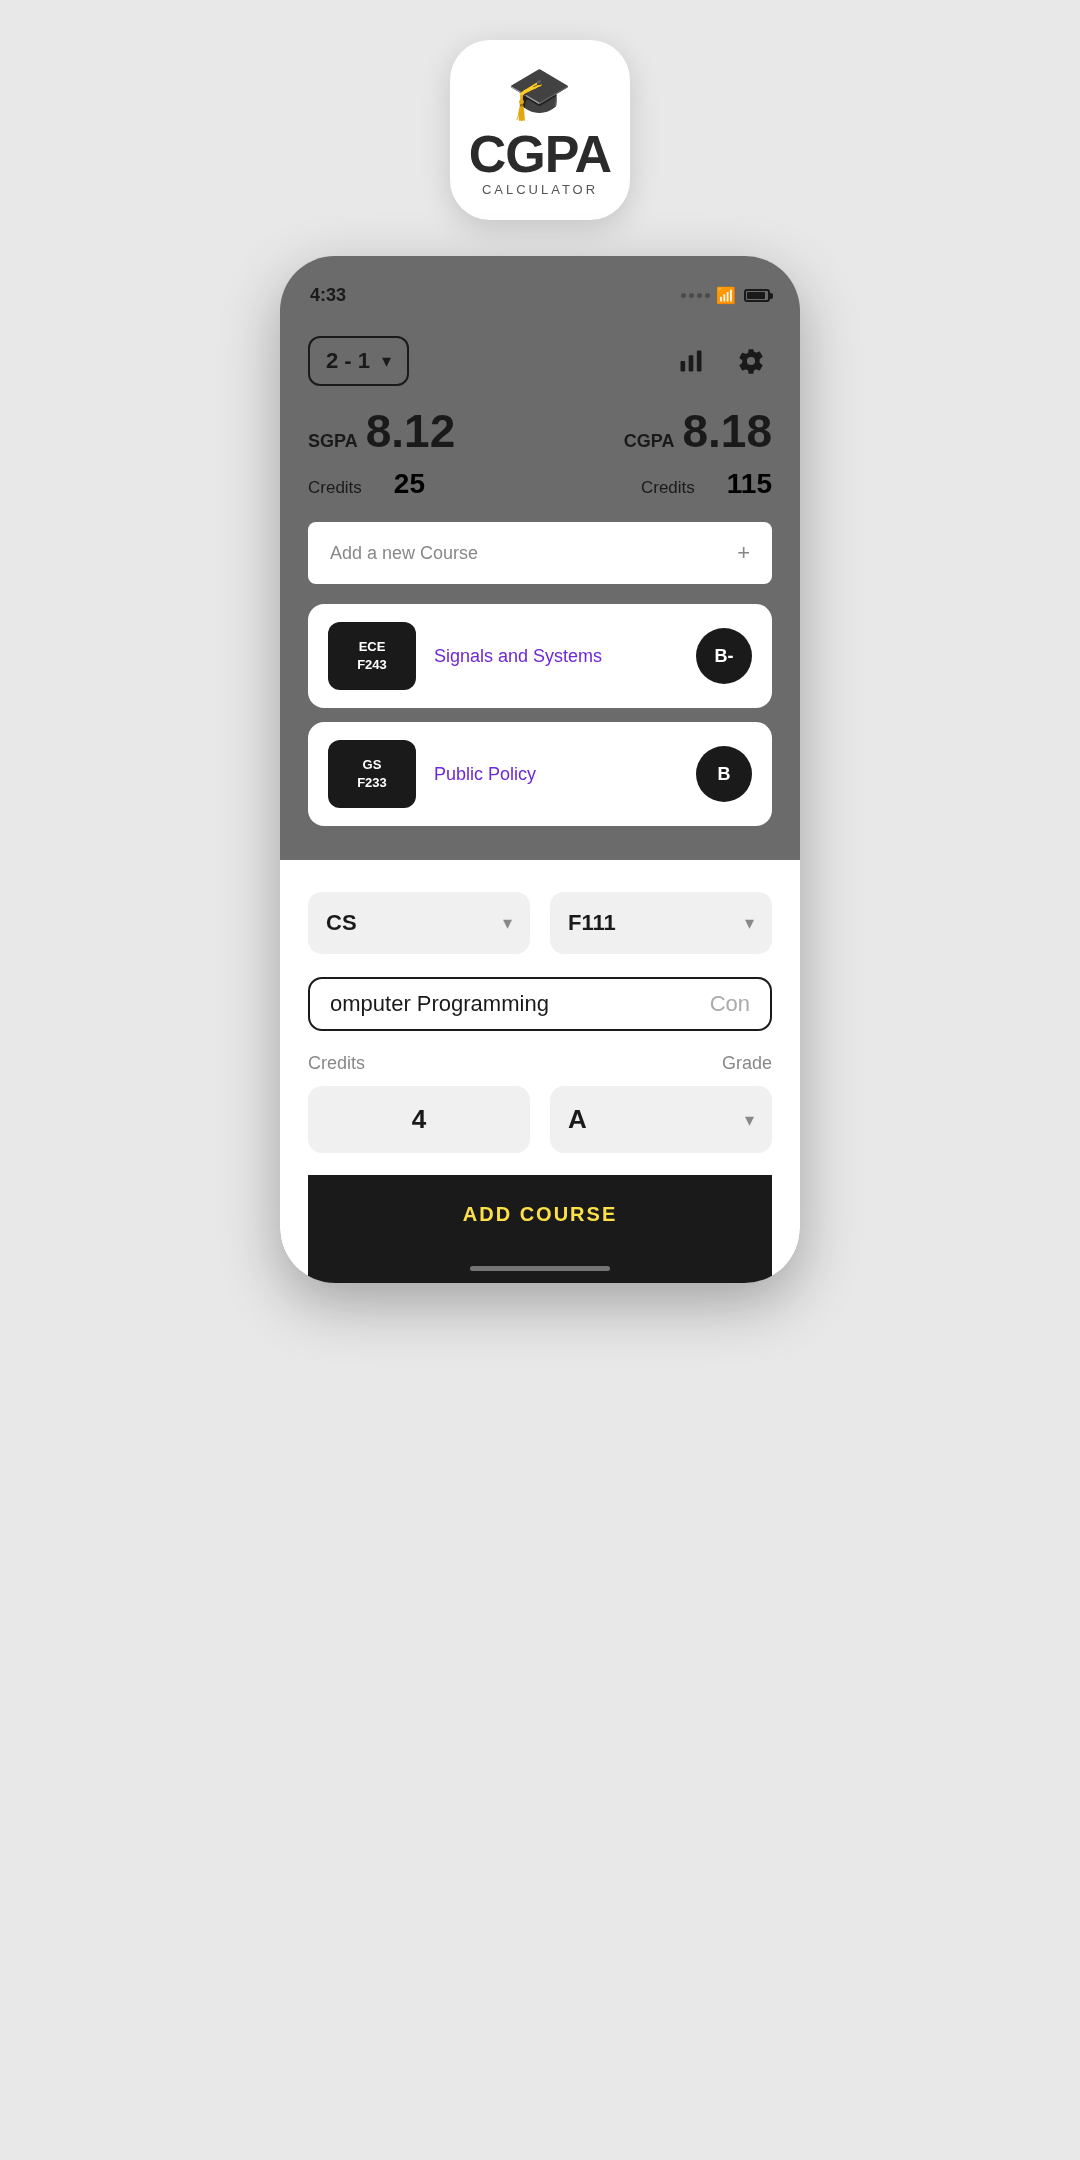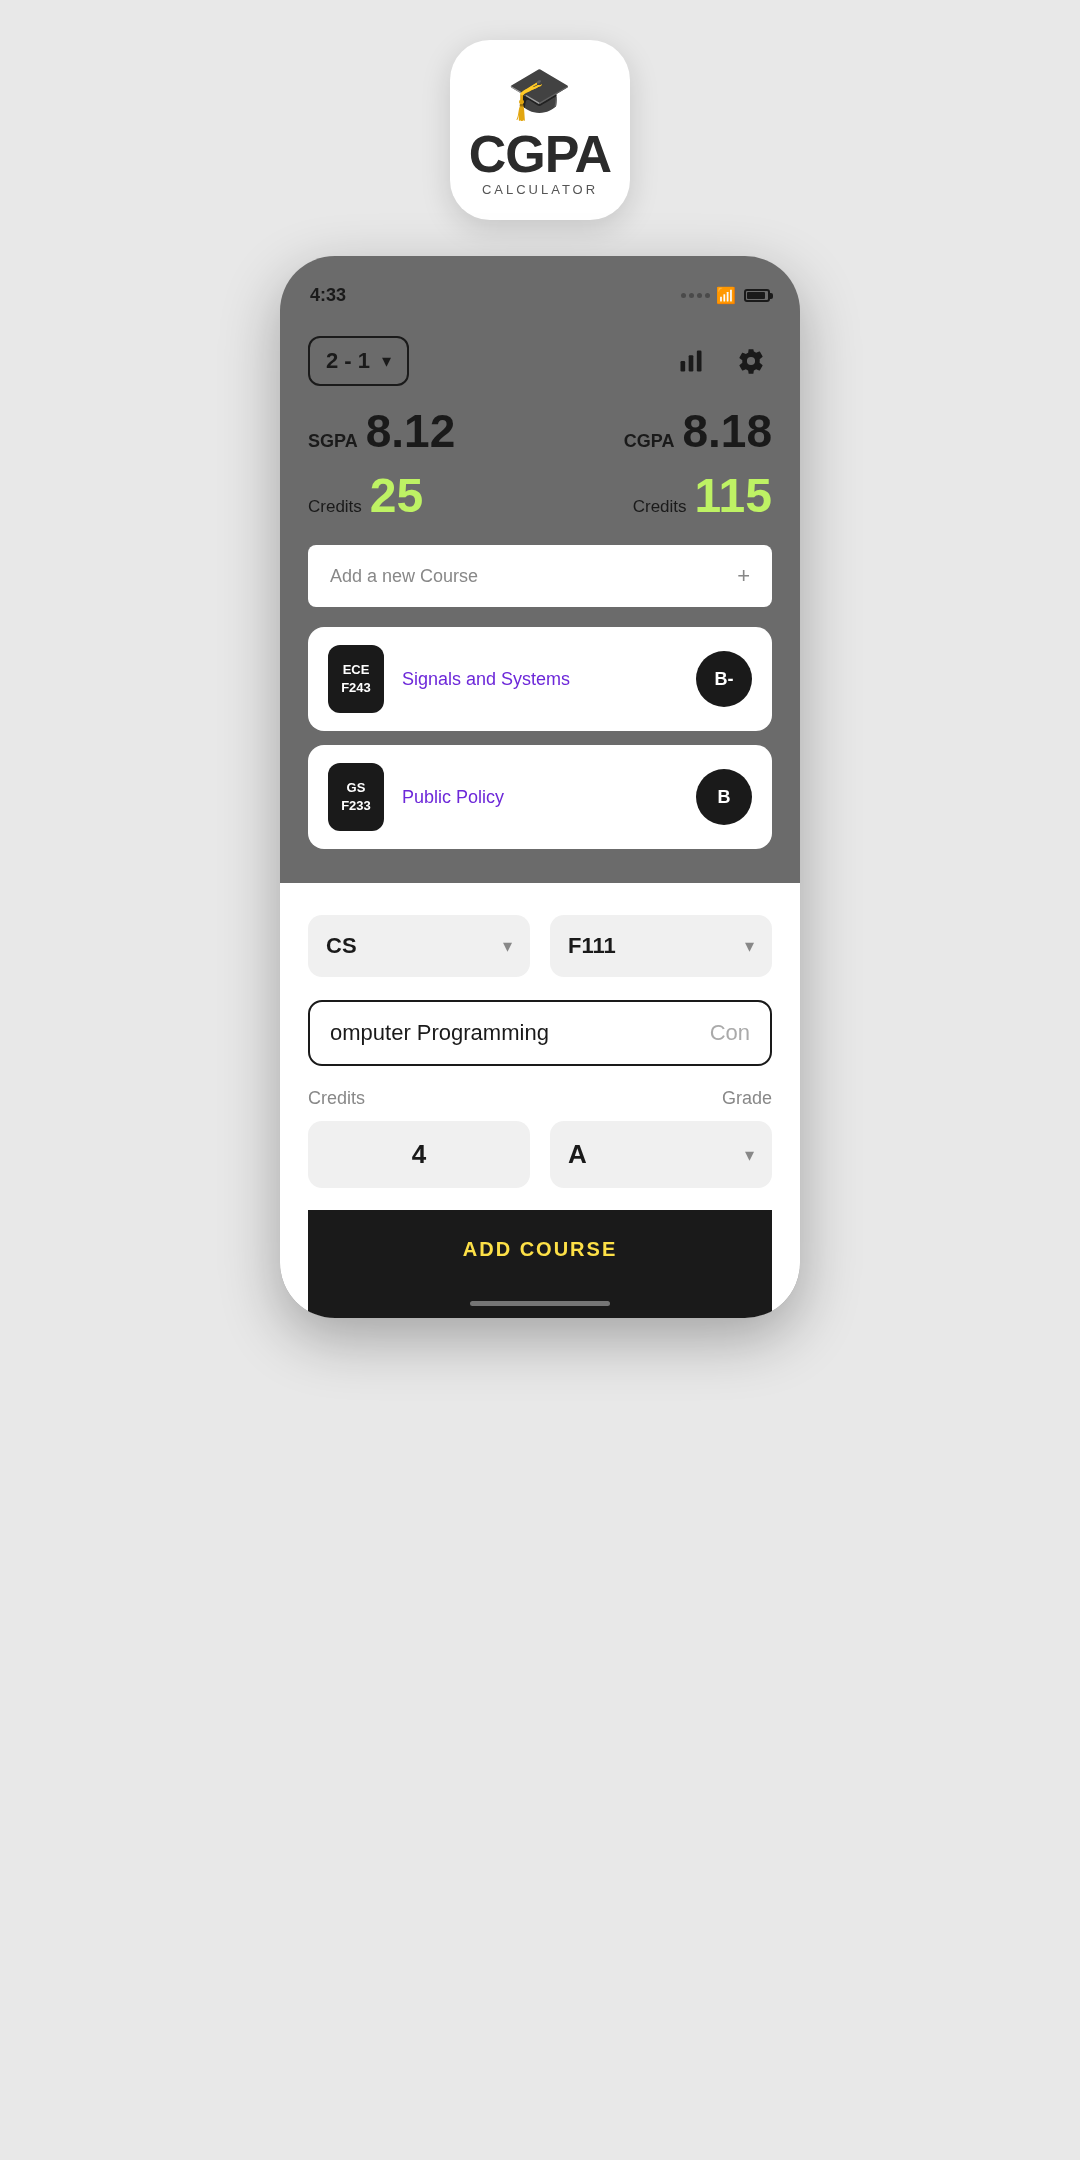--- a/index.html
+++ b/index.html
@@ -229,23 +229,24 @@
       gap: 8px;
     }
 
     .credit-label {
       font-size: 17px;
       font-weight: 500;
       color: #1a1a1a;
     }
 
     .credit-value {
-      font-size: 48px;
+      font-size: 28px;
       font-weight: 800;
-      color: #bef264;
+      color: #000000;
+      margin-left: 24px;
     }
 
     
     .add-course-bar {
       background: white;
       border-radius: 8px;
       padding: 18px 22px;
       display: flex;
       justify-content: space-between;
       align-items: center;
@@ -269,21 +270,21 @@
       background: white;
       border-radius: 16px;
       padding: 18px 20px;
       display: flex;
       align-items: center;
       margin-bottom: 14px;
       cursor: pointer;
     }
 
     .course-code-badge {
-      width: 56px;
+      width: 88px;
       height: 68px;
       background: #1a1a1a;
       border-radius: 12px;
       display: flex;
       flex-direction: column;
       align-items: center;
       justify-content: center;
       color: white;
       font-size: 13px;
       font-weight: 600;
@@ -344,21 +345,21 @@
     }
 
     .dropdown-chevron {
       font-size: 18px;
       color: #888;
     }
 
     .course-name-input-wrapper {
       border: 2px solid #1a1a1a;
       border-radius: 14px;
-      padding: 18px 20px;
+      padding: 12px 20px;
       margin-bottom: 22px;
       display: flex;
       align-items: center;
     }
 
     .course-name-input {
       font-size: 22px;
       font-weight: 400;
       color: #1a1a1a;
       flex: 1;

